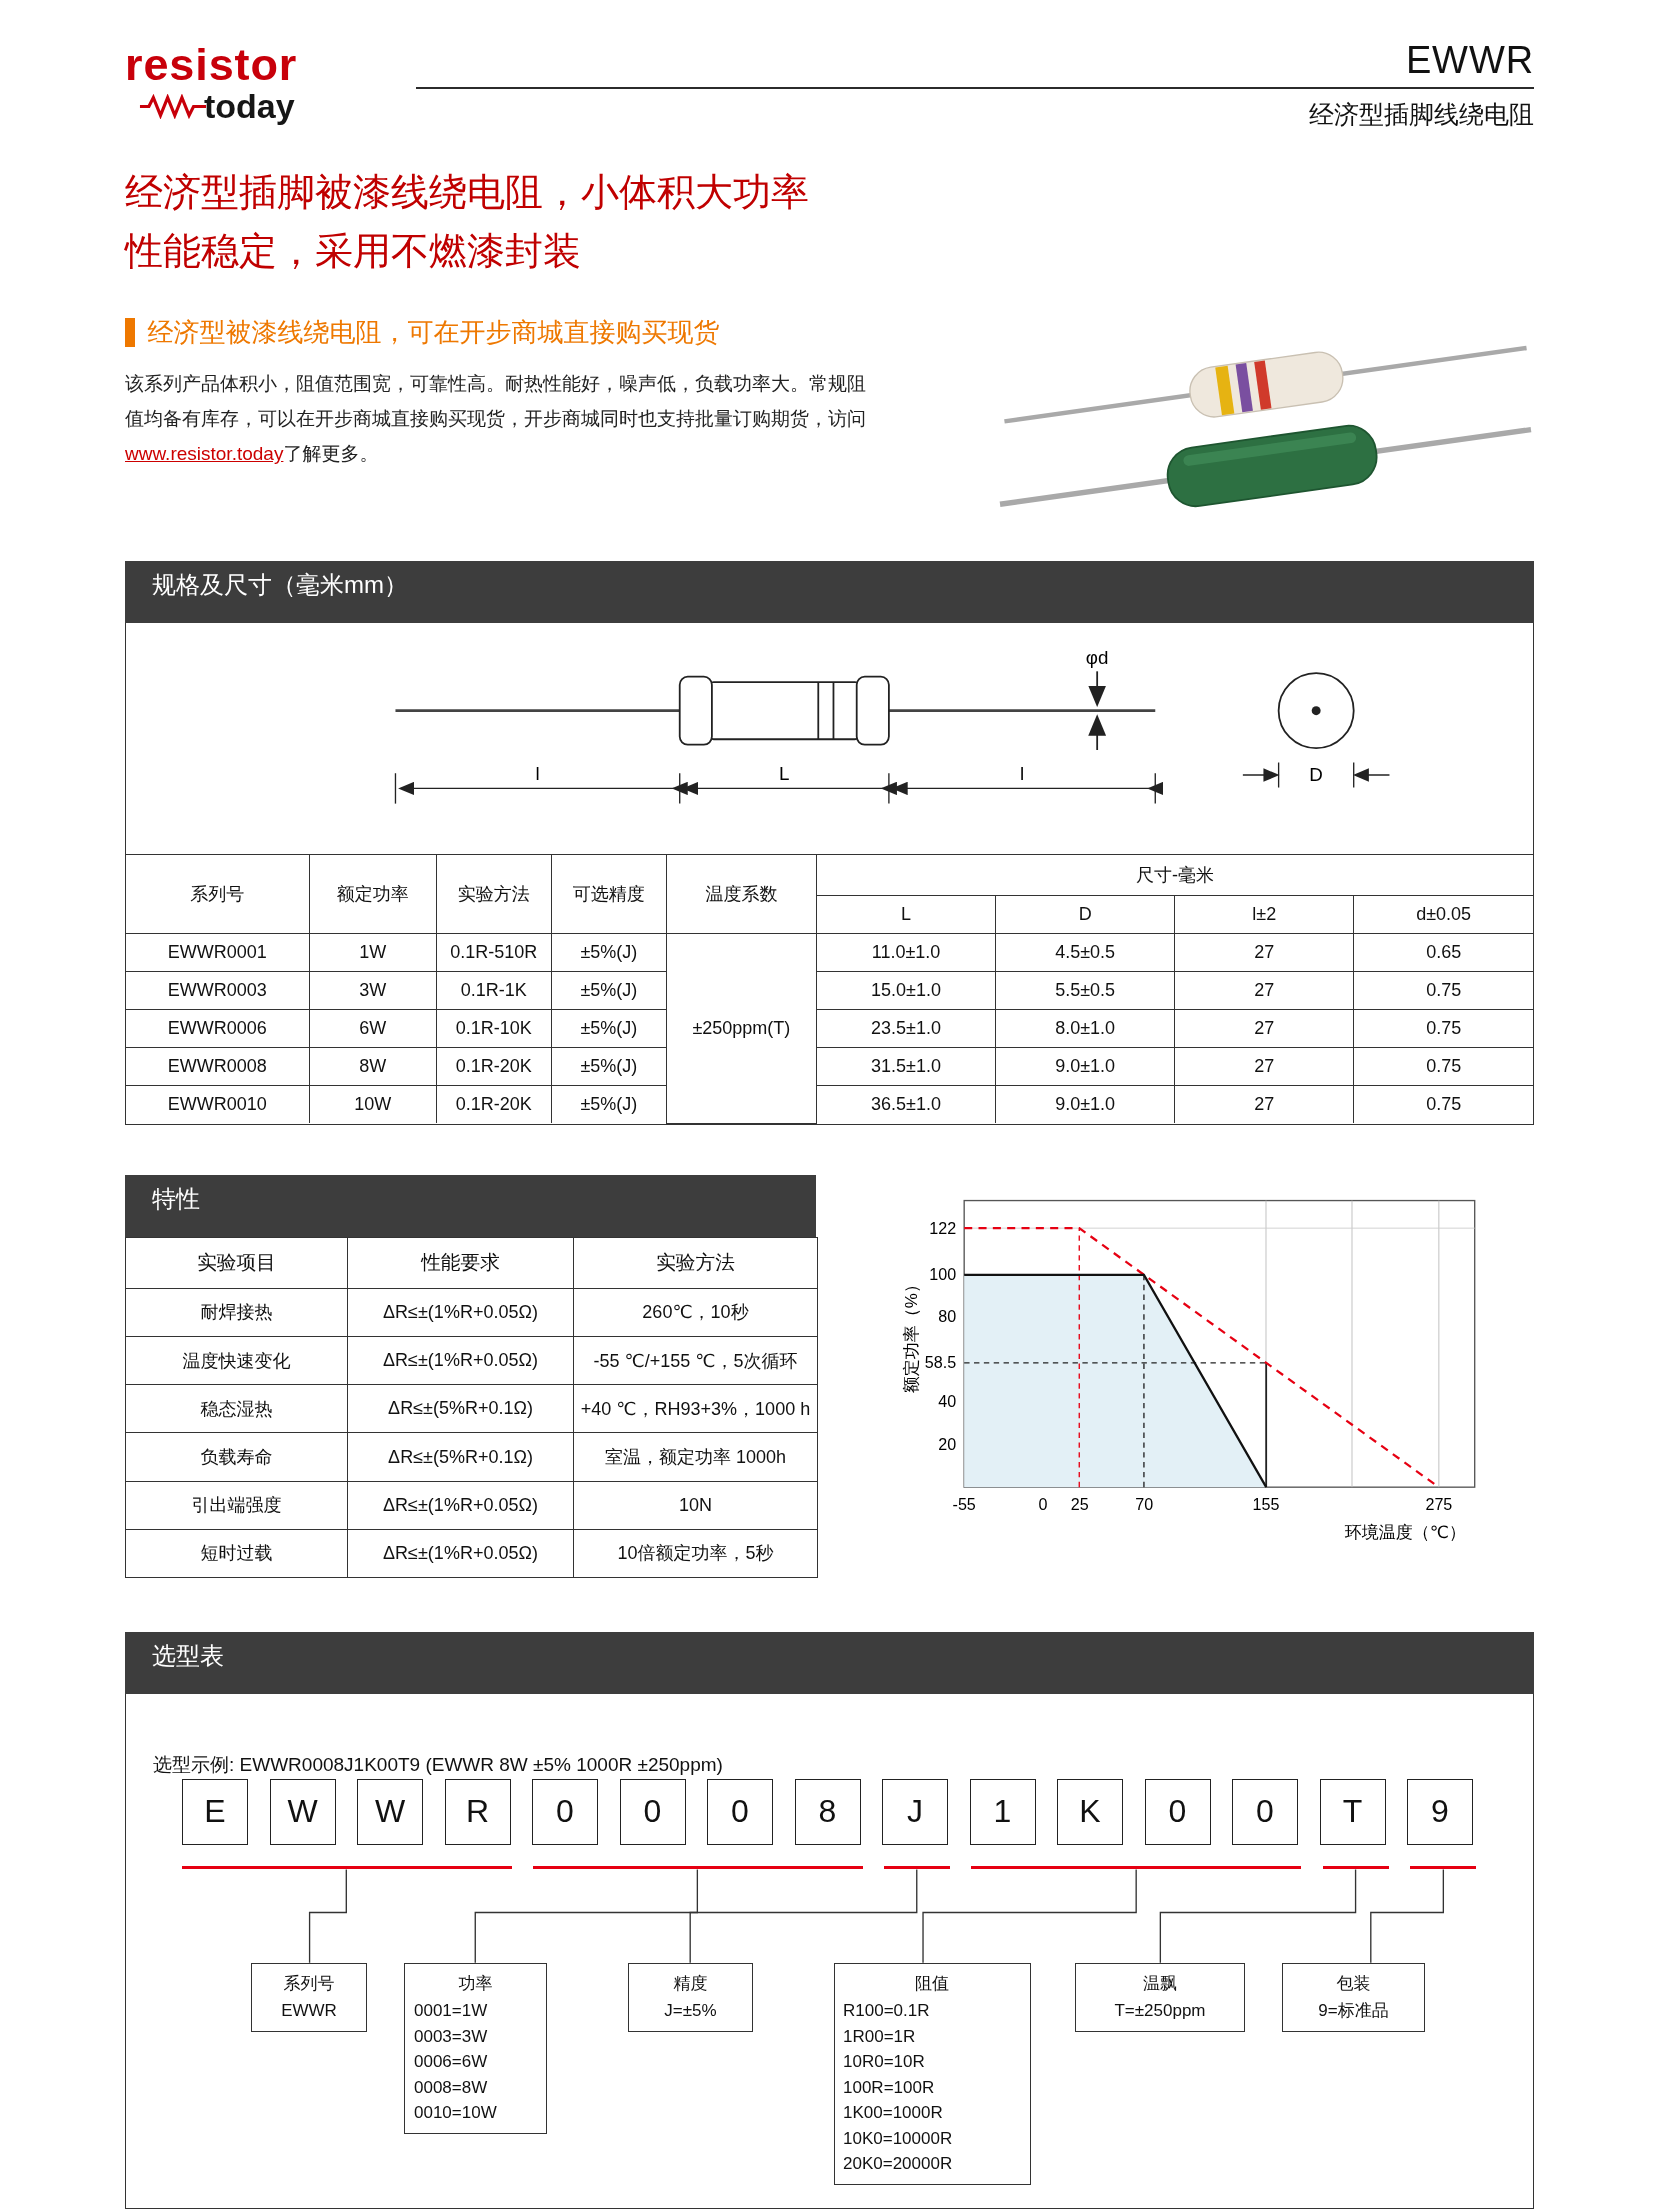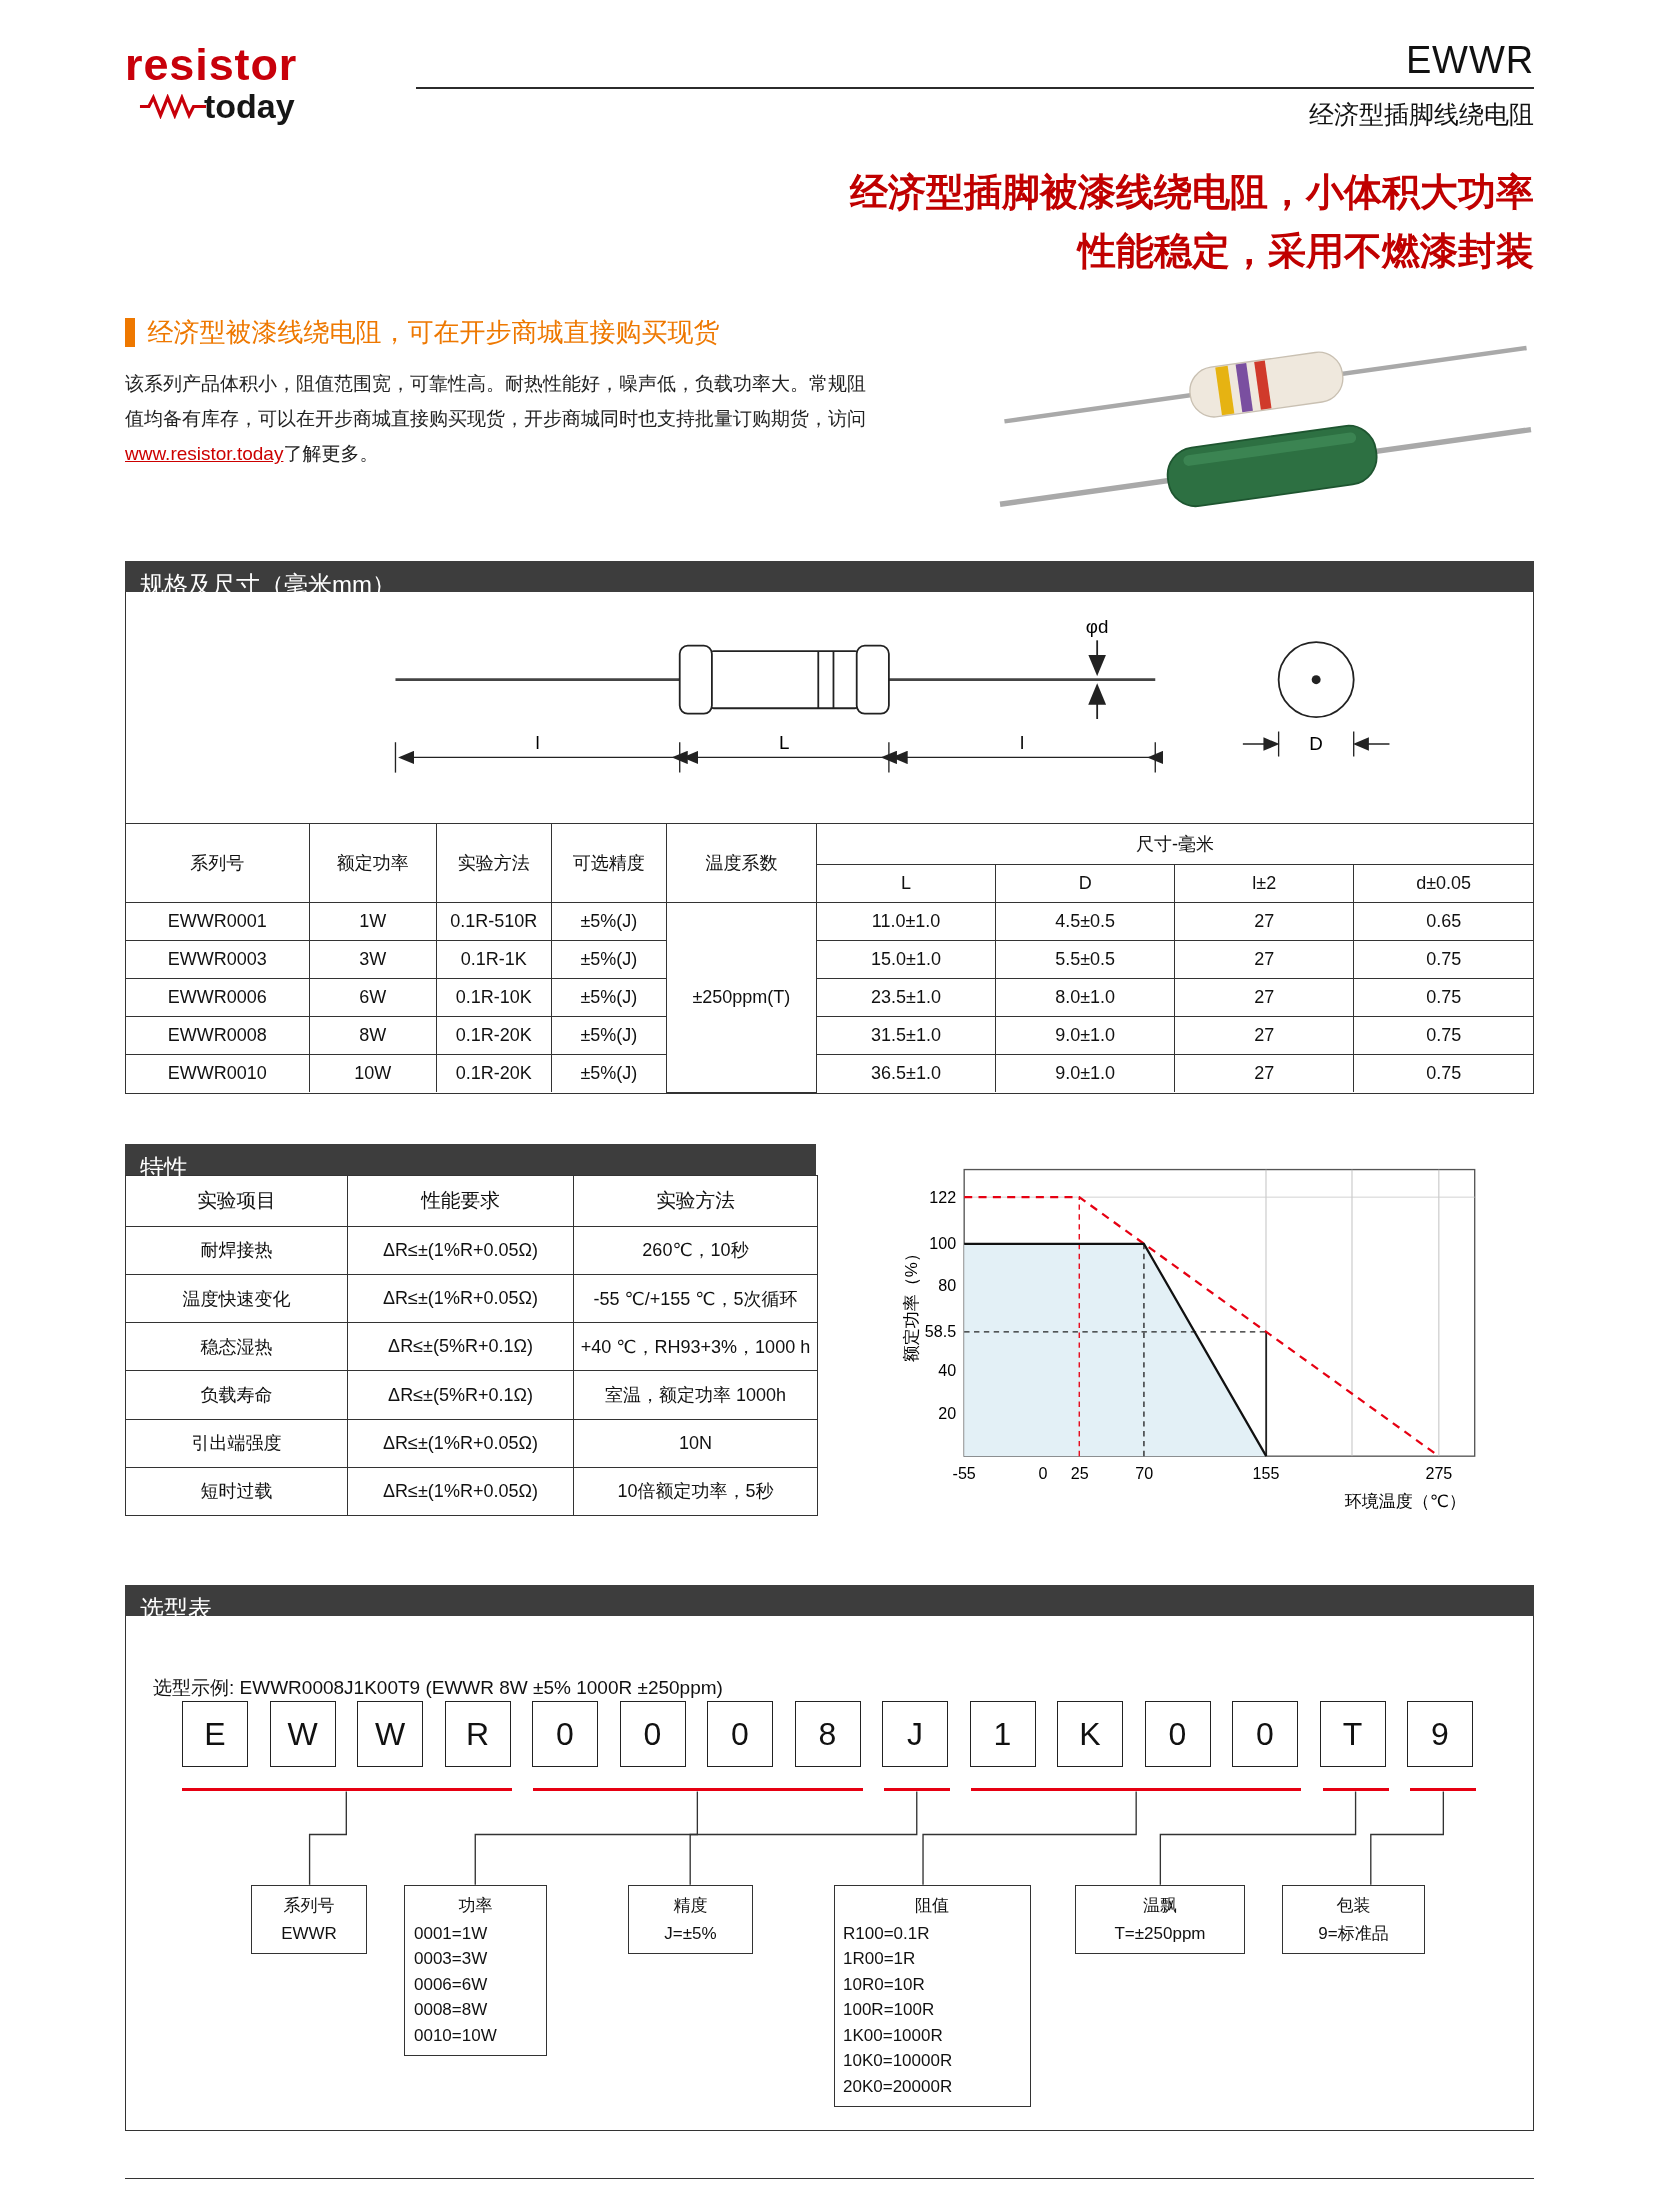--- a/index.html
+++ b/index.html
@@ -12,34 +12,34 @@
   .logo { width:269px; }
   .logo-line1 { font-size:45px; font-weight:bold; color:#c8000a; letter-spacing:0.9px; }
   .logo-line2 { display:flex; align-items:center; margin-top:-3.6px; margin-left:12.5px; }
   .logo-line2 .today { font-size:34px; font-weight:bold; color:#161616; margin-left:-3.6px; }
   .hdr-right { flex:1; margin-left:21.5px; }
   .hdr-series { text-align:right; font-size:38px; color:#111; letter-spacing:0.9px; }
   .hdr-rule { border-bottom:2.7px solid #2b2b2b; margin-top:5.4px; }
   .hdr-sub { text-align:right; font-size:25px; margin-top:9px; color:#111; }
 
   
-  .main-title { margin-top:32px; text-align:right; color:#c00000; font-weight:bold; font-size:38px; line-height:1.55; }
+  .main-title { margin-top:32px; text-align:left; color:#c00000; font-weight:normal; font-size:38px; line-height:1.55; }
 
   
   .intro { margin-top:34px; display:flex; }
   .intro-left { width:788px; }
   .orange-head { display:flex; align-items:center; }
   .orange-bar { width:9.9px; height:29px; background:#ee7800; margin-right:12.5px; }
   .orange-text { font-size:26px; color:#ee7800; }
   .intro-para { margin-top:16px; font-size:19px; line-height:1.85; color:#222; width:752px; }
   .link { color:#cc0000; text-decoration:underline; }
   .intro-right { flex:1; display:flex; justify-content:flex-end; align-items:flex-start; }
 
   
-  .section-bar { background:#3d3d3d; color:#fff; font-size:24px; height:31px; line-height:47px; padding-left:15px; }
+  .section-bar { background:#3d3d3d; color:#fff; font-size:24px; height:62px; line-height:47px; padding-left:27px; }
   .spec-section { margin-top:36px; }
   .spec-box { border:0.9px solid #333; border-top:none; }
   .diagram-wrap { padding:9px 0 0 0; }
 
   table { border-collapse:collapse; table-layout:fixed; }
   th, td { border:0.9px solid #333; text-align:center; font-weight:normal; font-size:18px; padding:8px 3.6px; color:#111; }
   .spec-table { width:100%; border-left:none; }
   .spec-table tr > *:first-child { border-left:none; }
   .spec-table tr > *:last-child { border-right:none; }
   .spec-table tr:last-child > * { border-bottom:none; }

